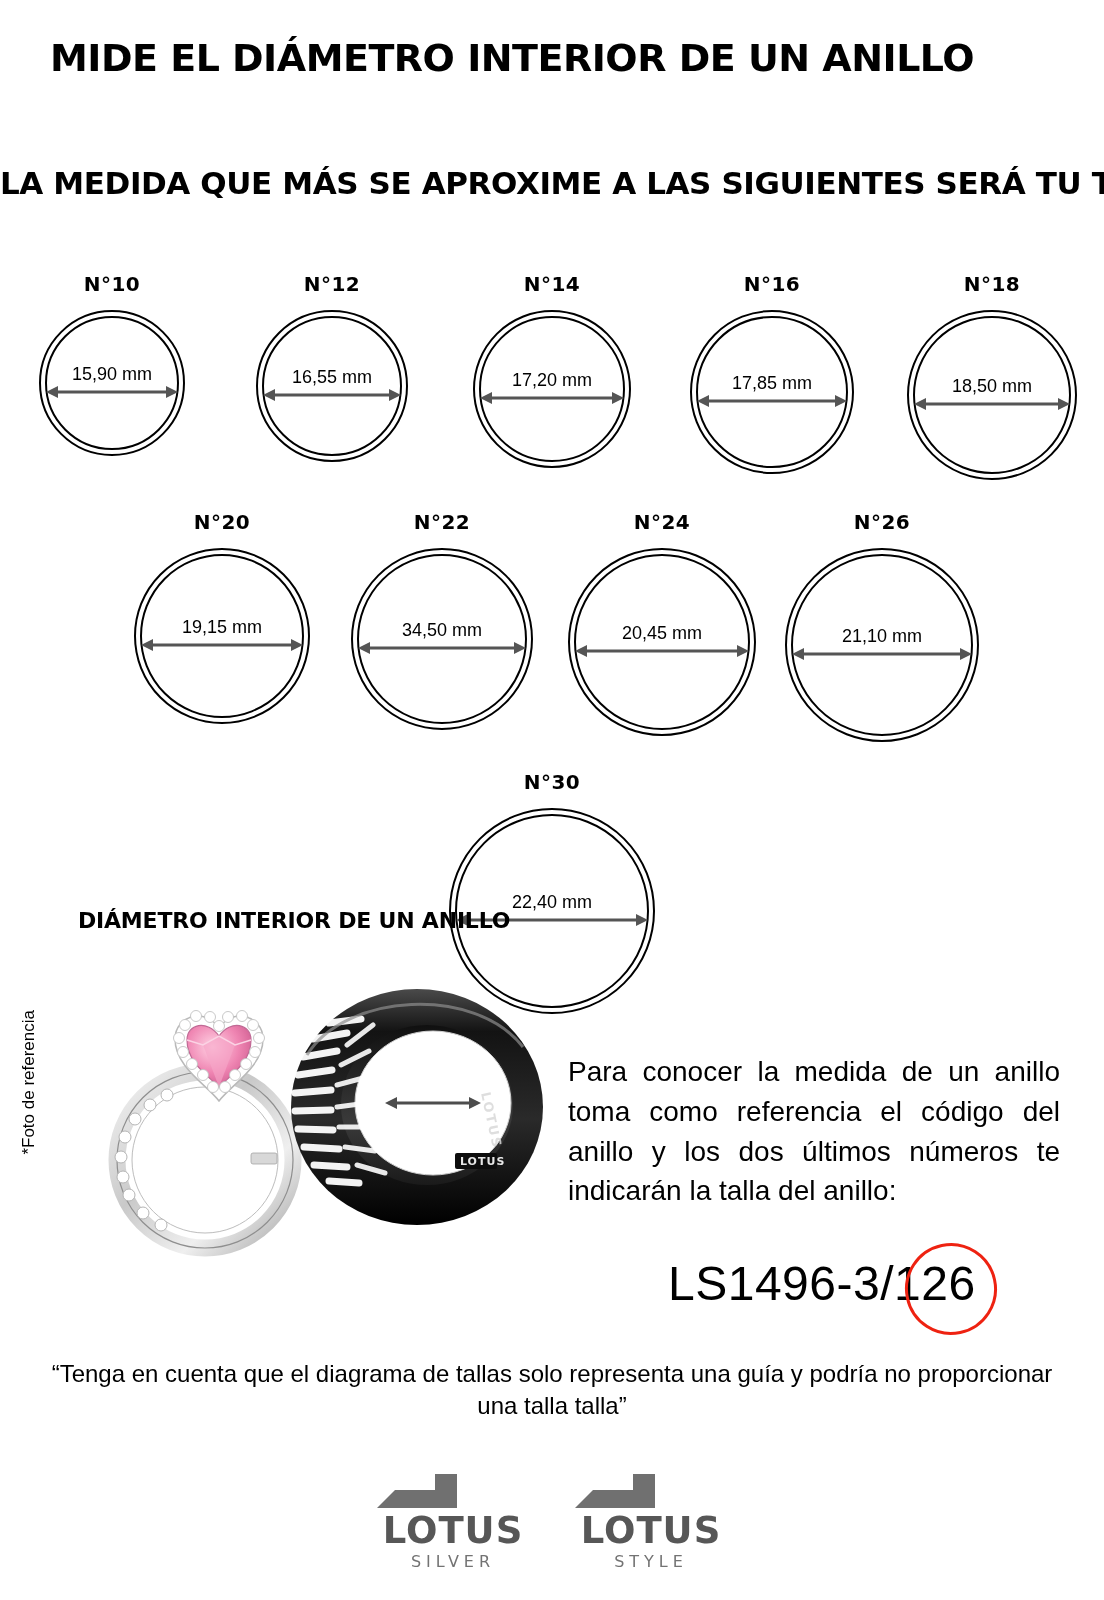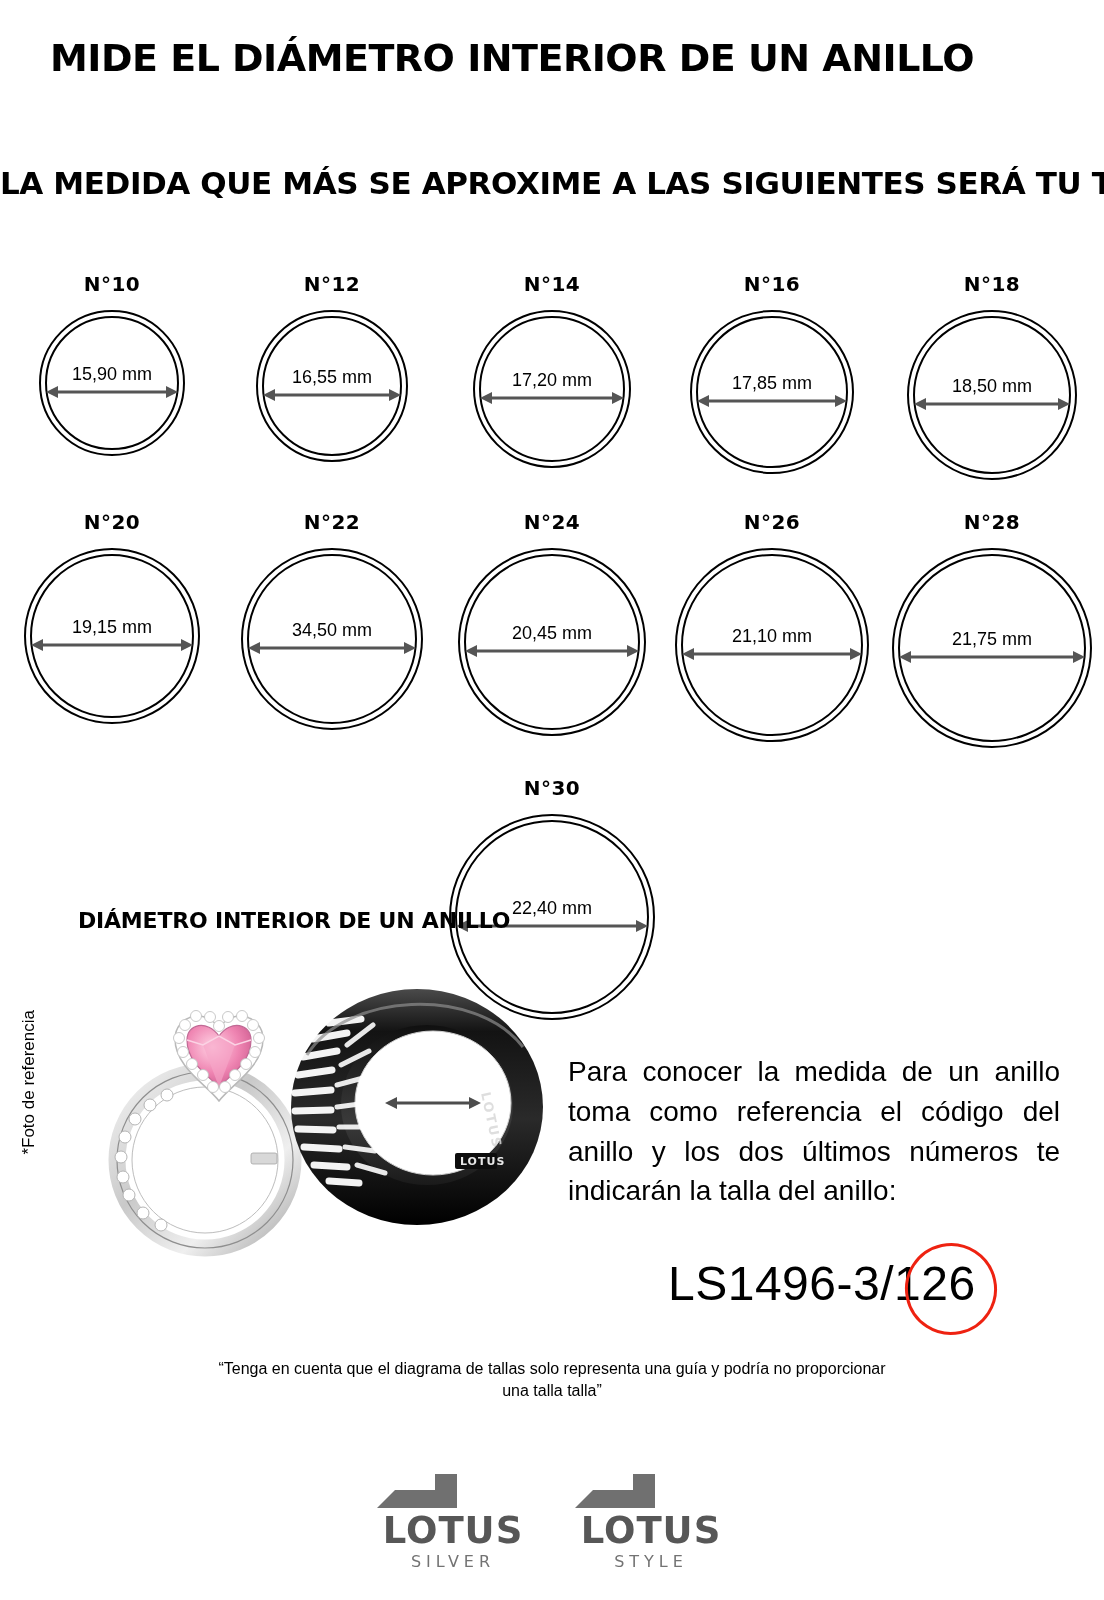--- a/index.html
+++ b/index.html
@@ -164,21 +164,21 @@
   }
 
   
   .disclaimer {
     position: absolute;
     left: 0;
     top: 1358px;
     width: 1104px;
     text-align: center;
     font-family: "Liberation Sans", sans-serif;
-    font-size: 16px;
+    font-size: 24px;
     line-height: 1.35;
   }
 
   
   .logos {
     position: absolute;
     left: 0;
     top: 1470px;
     width: 1104px;
     display: flex;
@@ -345,35 +345,20 @@
       <div class="ring-wrap">
         <svg width="198" height="198" viewBox="0 0 198 198" aria-hidden="true">
           <circle cx="99" cy="99" r="96" fill="none" stroke="#000" stroke-width="2"></circle>
           <circle cx="99" cy="99" r="90" fill="none" stroke="#000" stroke-width="2"></circle>
           <line x1="13" y1="108" x2="185" y2="108" stroke="#555" stroke-width="3"></line>
           <polygon points="9,108 21,102 21,114" fill="#555"></polygon>
           <polygon points="189,108 177,102 177,114" fill="#555"></polygon>
         </svg>
         <div class="ring-mm">
             <span>21,10 mm</span>
-          </div>
-      </div>
-    </div>
-    <div class="size-cell">
-      <div class="size-label">N°28</div>
-      <div class="ring-wrap">
-        <svg width="204" height="204" viewBox="0 0 204 204" aria-hidden="true">
-          <circle cx="102" cy="102" r="99" fill="none" stroke="#000" stroke-width="2"></circle>
-          <circle cx="102" cy="102" r="93" fill="none" stroke="#000" stroke-width="2"></circle>
-          <line x1="13" y1="111" x2="191" y2="111" stroke="#555" stroke-width="3"></line>
-          <polygon points="9,111 21,105 21,117" fill="#555"></polygon>
-          <polygon points="195,111 183,105 183,117" fill="#555"></polygon>
-        </svg>
-        <div class="ring-mm">
-            <span>21,75 mm</span>
           </div>
       </div>
     </div>
   </div>
 
   <div class="size-row">
     <div class="size-cell">
       <div class="size-label">N°30</div>
       <div class="ring-wrap">
         <svg width="210" height="210" viewBox="0 0 210 210" aria-hidden="true">

